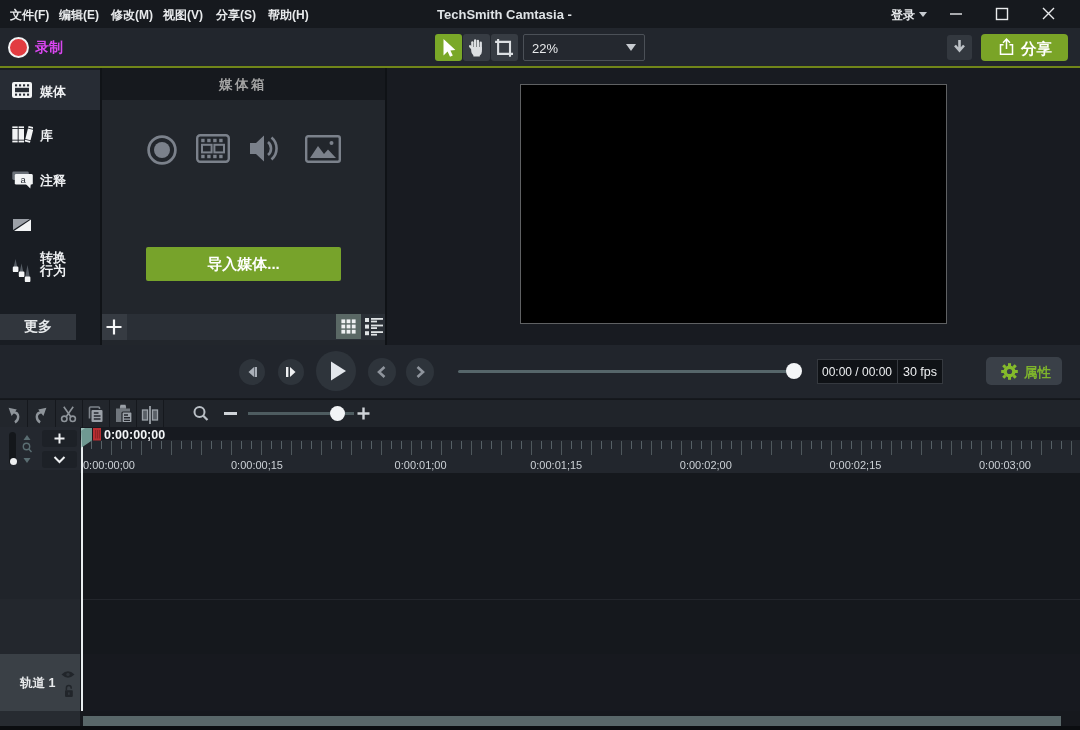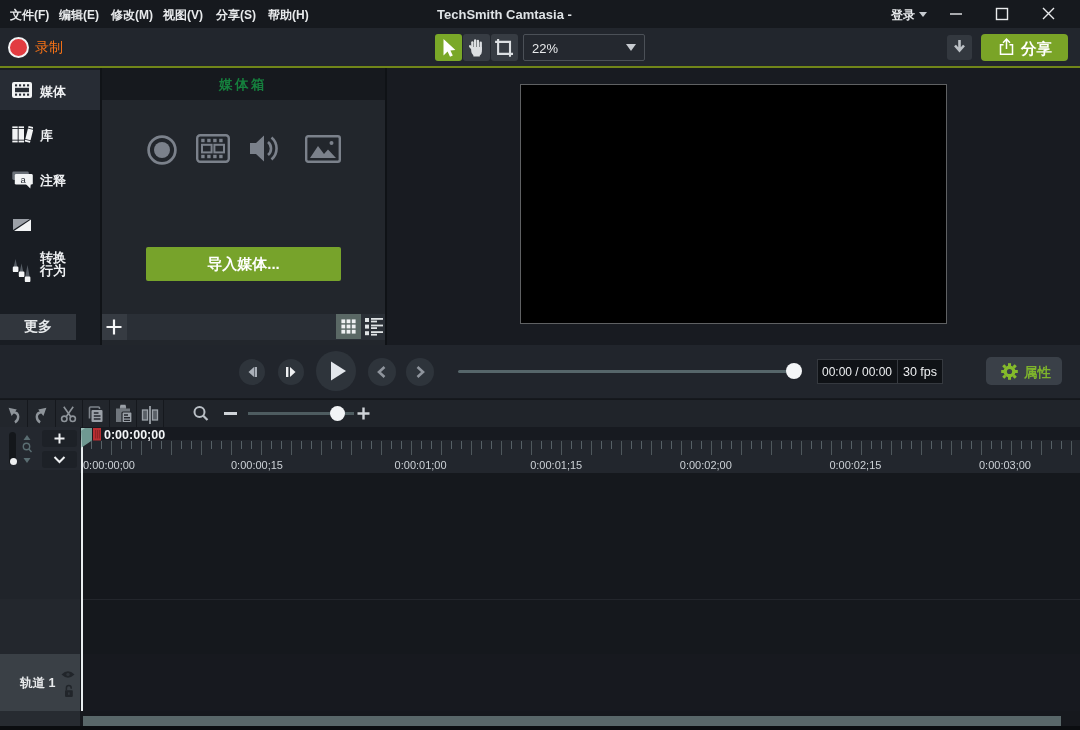--- a/index.html
+++ b/index.html
@@ -29,21 +29,21 @@
   <svg class="abs" style="left:944px;top:6px;" width="120" height="16" viewBox="0 0 120 16">
     <line x1="6" y1="8" x2="18" y2="8" stroke="#e8eaec" stroke-width="1.4"></line>
     <rect x="52.5" y="2.5" width="11" height="11" fill="none" stroke="#e8eaec" stroke-width="1.4"></rect>
     <path d="M99 2 L110 13 M110 2 L99 13" stroke="#e8eaec" stroke-width="1.4"></path>
   </svg>
 
   <div class="abs" style="left:0;top:28px;width:1080px;height:38px;background:#22262d;"></div>
   <div class="abs" style="left:0;top:66px;width:1080px;height:2px;background:#718619;"></div>
 
   <div class="abs" style="left:8px;top:37px;width:21px;height:21px;border-radius:50%;background:#e23c41;border:2px solid #f2f3f4;"></div>
-  <div class="abs" style="left:35px;top:39px;font-size:14px;font-weight:normal;color:#f97316;">录制</div>
+  <div class="abs" style="left:35px;top:39px;font-size:14px;font-weight:bold;color:#d946ef;">录制</div>
 
   <div class="abs" style="left:435px;top:34px;width:27px;height:27px;background:#7aa828;border-radius:3px;"></div>
   <svg class="abs" style="left:435px;top:34px;" width="27" height="27" viewBox="0 0 27 27">
     <path d="M8.5 5 L8.5 21.5 L12.6 17.6 L15 22.8 L17.8 21.5 L15.4 16.5 L20.4 16 Z" fill="#ffffff"></path>
   </svg>
   <div class="abs" style="left:463px;top:34px;width:27px;height:27px;background:#373c43;border-radius:3px;"></div>
   <svg class="abs" style="left:463px;top:34px;" width="27" height="27" viewBox="0 0 27 27">
     <g fill="#dcdfe2">
       <rect x="8.2" y="7.2" width="2.3" height="8" rx="1.15"></rect>
       <rect x="11" y="5.2" width="2.3" height="10" rx="1.15"></rect>
@@ -129,21 +129,21 @@
     <path d="M3.5 0 L1.6 8.5 L5.4 8.5 Z" fill="#555c64"></path>
     <path d="M9.5 4.5 L7.6 13.5 L11.4 13.5 Z" fill="#555c64"></path>
     <path d="M15.5 6 L13.1 19 L17.9 19 Z" fill="#555c64"></path>
     <rect x="0.8" y="7.5" width="5.6" height="5.6" rx="1.2" fill="#f2f4f5"></rect>
     <rect x="6.8" y="12.5" width="5.6" height="5.6" rx="1.2" fill="#f2f4f5"></rect>
     <rect x="12.8" y="17.5" width="5.6" height="5.6" rx="1.2" fill="#f2f4f5"></rect>
   </svg>
 
   <div class="abs" style="left:101px;top:68px;width:284px;height:277px;background:#22262c;"></div>
   <div class="abs" style="left:101px;top:68px;width:284px;height:32px;background:#16191e;"></div>
-  <div class="abs" style="left:101px;top:76px;width:284px;height:16px;font-size:13.5px;letter-spacing:2.5px;font-weight:bold;color:#15803d;text-align:center;">媒体箱</div>
+  <div class="abs" style="left:101px;top:76px;width:284px;height:16px;font-size:13.5px;letter-spacing:2.5px;font-weight:bold;color:#a3a3a3;text-align:center;">媒体箱</div>
 
   <svg class="abs" style="left:147px;top:134.5px;" width="30" height="30" viewBox="0 0 30 30">
     <circle cx="15" cy="15" r="13.4" fill="none" stroke="#7b818b" stroke-width="2.7"></circle>
     <circle cx="15" cy="15" r="8" fill="#7b818b"></circle>
   </svg>
   <svg class="abs" style="left:196px;top:134px;" width="34" height="29" viewBox="0 0 34 29">
     <rect x="1.2" y="1.2" width="31.6" height="26.6" rx="3" fill="none" stroke="#7b818b" stroke-width="2.4"></rect>
     <rect x="5.2" y="4.8" width="3.4" height="3.4" fill="#7b818b"></rect>
       <rect x="11.2" y="4.8" width="3.4" height="3.4" fill="#7b818b"></rect>
       <rect x="17.2" y="4.8" width="3.4" height="3.4" fill="#7b818b"></rect>

